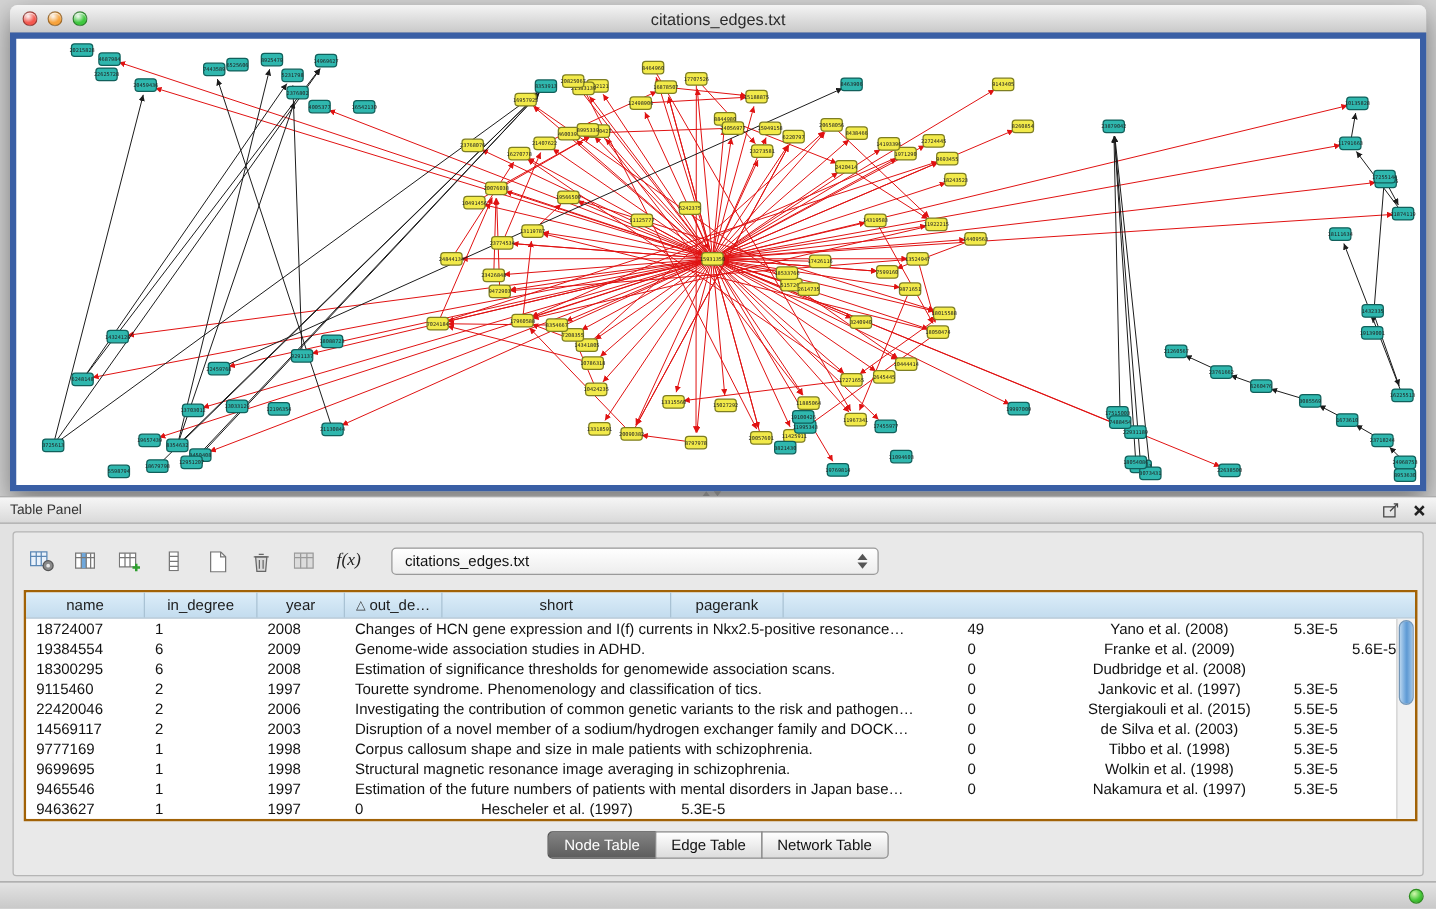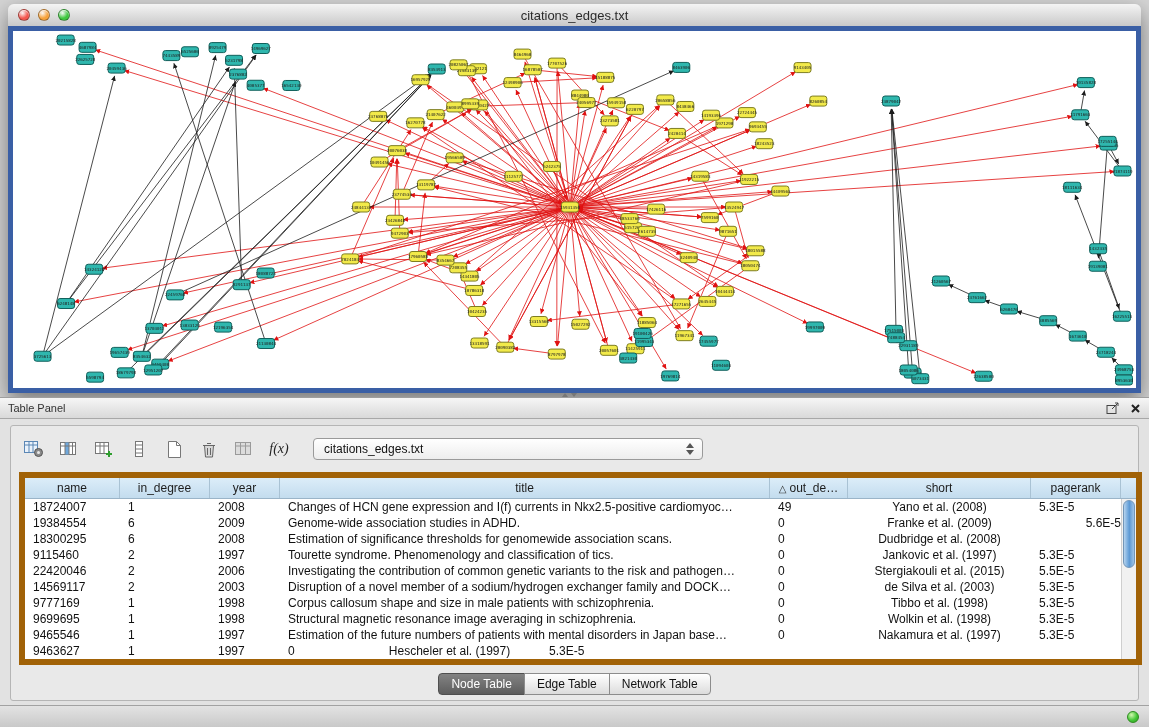--- a/index.html
+++ b/index.html
@@ -32,21 +32,21 @@
 
   .toolbar{display:flex;align-items:center;height:30px;gap:5px;}
   .tbtn{width:30px;height:26px;display:flex;align-items:center;justify-content:center;border-radius:4px;}
   .fx-label{font-family:"Liberation Serif", serif;font-style:italic;font-size:14px;color:#222;}
   .combo{margin-left:14px;width:390px;height:22px;border:1px solid #9a9a9a;border-radius:4px;background:linear-gradient(#ffffff,#ededed);display:flex;align-items:center;padding-left:10px;box-sizing:border-box;font-size:12px;color:#111;}
   .combo-label{flex:1;}
   .combo-arrows{width:18px;display:flex;flex-direction:column;align-items:center;gap:2px;margin-right:3px;}
   .ca-up{width:0;height:0;border-left:4px solid transparent;border-right:4px solid transparent;border-bottom:5px solid #555;}
   .ca-down{width:0;height:0;border-left:4px solid transparent;border-right:4px solid transparent;border-top:5px solid #555;}
 
-  .table-wrap{margin-top:8px;border:6px solid #a16207;background:#fff;width:1111px;box-sizing:content-box;}
+  .table-wrap{margin-top:8px;border:2px solid #a16207;background:#fff;width:1111px;box-sizing:content-box;}
   .header-row{display:flex;height:20px;background:linear-gradient(var(--table_header_top),var(--table_header_bottom));border-bottom:1px solid #9ab4c8;}
   .th{font-size:12px;color:#1c1c1c;border-right:1px solid #a9c2d4;display:flex;align-items:center;justify-content:center;box-sizing:border-box;overflow:hidden;white-space:nowrap;}
   .th .sort{font-size:10px;margin-right:3px;color:#333;}
   .th-filler{width:15px;flex:none;border-right:none;}
   .table-body-wrap{position:relative;height:160px;background:#fff;}
   .table-body{width:1096px;}
   .tr{display:flex;height:16px;}
   .td{font-size:12px;line-height:16px;color:#111;overflow:hidden;white-space:nowrap;box-sizing:border-box;padding-left:8px;}
   .td.center{padding-left:0;text-align:center;}
   .vscroll{position:absolute;top:0;right:0;bottom:0;width:15px;background:#f1f1f1;border-left:1px solid #cfcfcf;box-sizing:border-box;}
@@ -627,42 +627,39 @@
           <div class="header-row">
               <div class="th" style="width: 95px;">
                 <span>name</span>
               </div>
               <div class="th" style="width: 90px;">
                 <span>in_degree</span>
               </div>
               <div class="th" style="width: 70px;">
                 <span>year</span>
               </div>
-              <div class="th" style="width: 490px;">
-                <span>title</span>
-              </div>
               <div class="th" style="width: 78px;">
                 <span class="sort">△</span>
                 <span>out_de…</span>
               </div>
               <div class="th" style="width: 183px;">
                 <span>short</span>
               </div>
               <div class="th" style="width: 90px;">
                 <span>pagerank</span>
               </div>
               <div class="th th-filler"></div>
             </div>
           <div class="table-body-wrap">
             <div class="table-body">
                 <div class="tr">
                   <div class="td" style="width: 95px;">18724007</div>
                   <div class="td" style="width: 90px;">1</div>
                   <div class="td" style="width: 70px;">2008</div>
-                  <div class="td" style="width: 490px;">Changes of HCN gene expression and I(f) currents in Nkx2.5-positive cardiomyoc…</div>
+                  <div class="td" style="width: 490px;">Changes of HCN gene expression and I(f) currents in Nkx2.5-positive resonance…</div>
                   <div class="td" style="width: 78px;">49</div>
                   <div class="td center" style="width: 183px;">Yano et al. (2008)</div>
                   <div class="td" style="width: 90px;">5.3E-5</div>
                 </div>
                 <div class="tr">
                   <div class="td" style="width: 95px;">19384554</div>
                   <div class="td" style="width: 90px;">6</div>
                   <div class="td" style="width: 70px;">2009</div>
                   <div class="td" style="width: 490px;">Genome-wide association studies in ADHD.</div>
                   <div class="td" style="width: 78px;">0</div>

